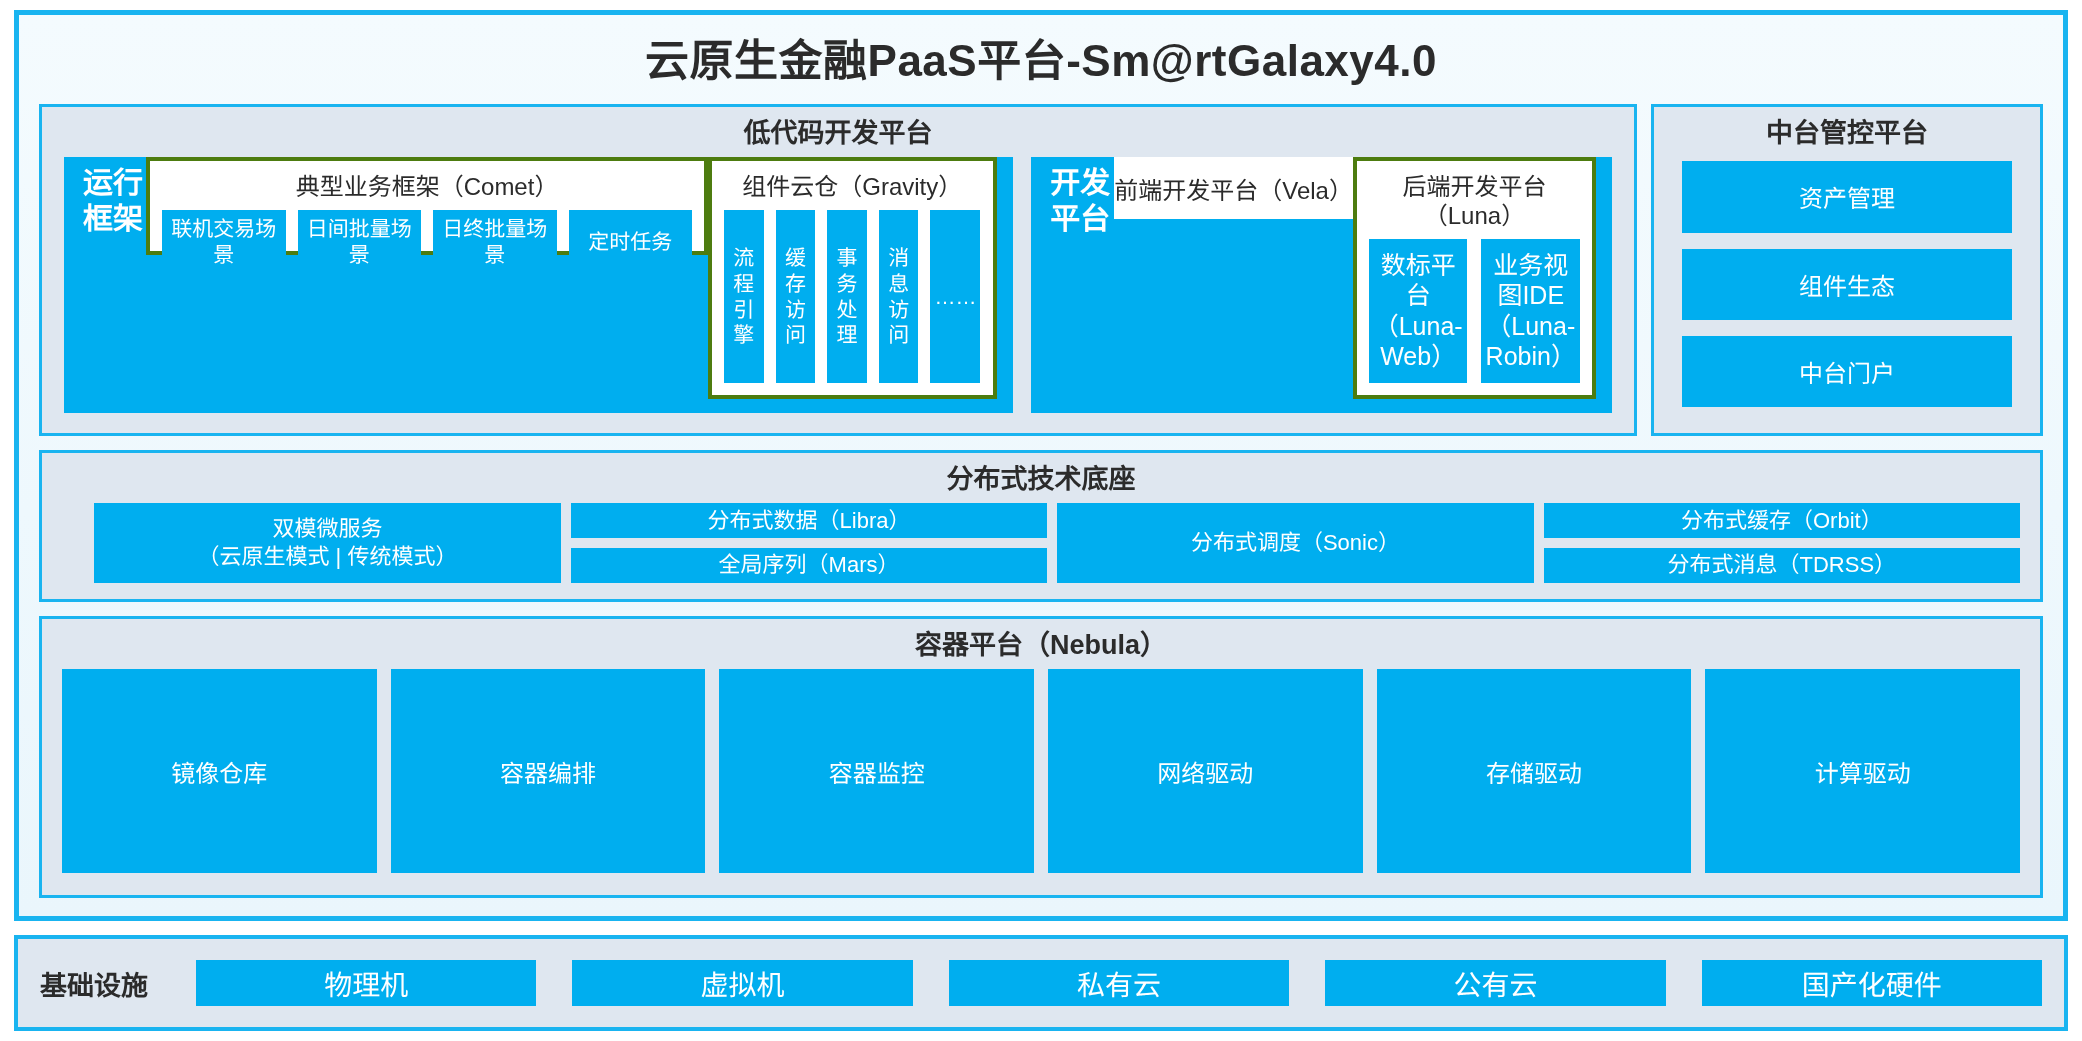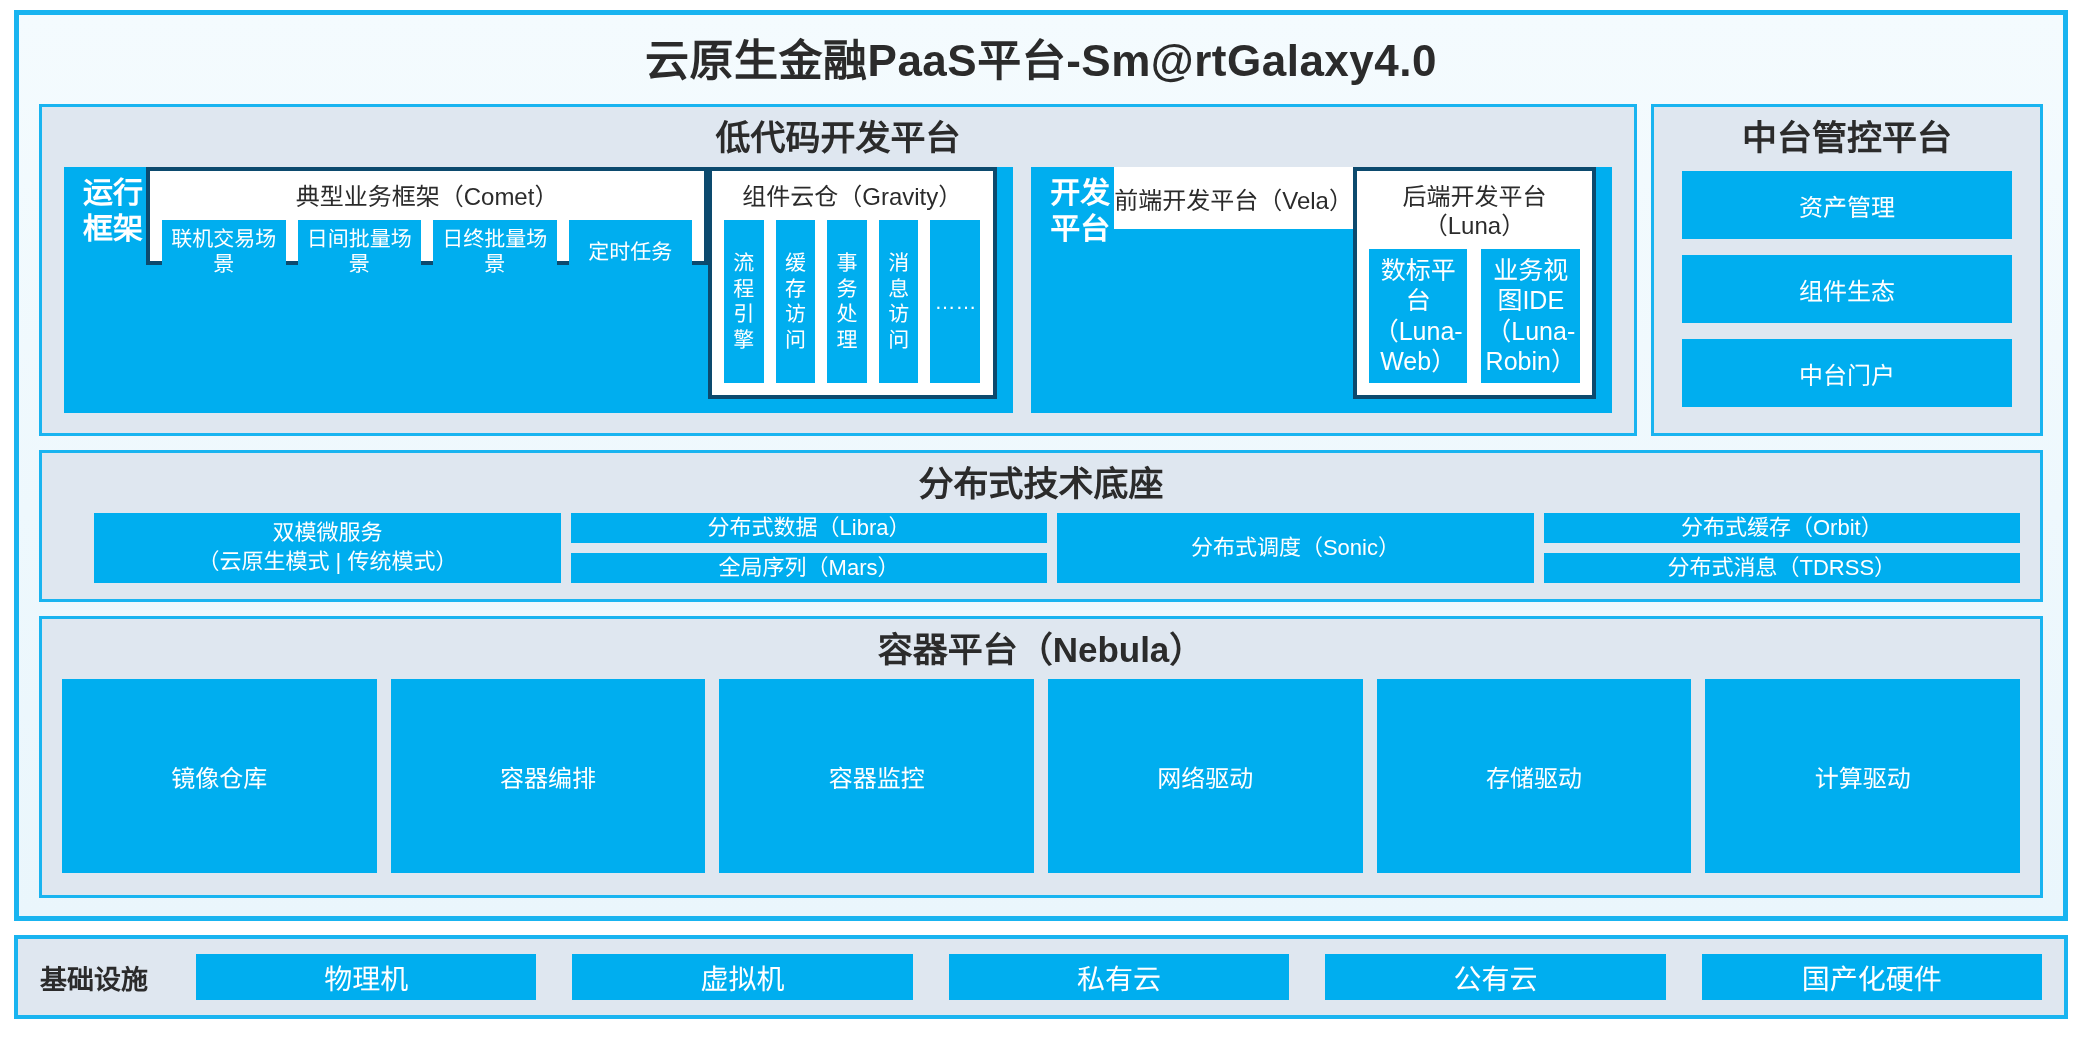--- a/index.html
+++ b/index.html
@@ -42,21 +42,21 @@
 
   
   .panel{
     box-sizing:border-box;
     border:3px solid #19B4F0;
     background:#dfe7f0;
     display:flex;flex-direction:column;
   }
   .panel-title{
     text-align:center;
-    font-size:35px;
+    font-size:27px;
     font-weight:700;
     color:#2b2b2b;
     padding:10px 0 8px 0;
     line-height:1.2;
   }
 
   
   .row-top{
     display:flex;
     gap:14px;
@@ -88,21 +88,21 @@
     padding:8px 0 10px 0;
     line-height:1.2;
   }
   .runtime{flex:1 1 62%;}
   .devplat{flex:1 1 38%;}
 
   
   .whitecard{
     box-sizing:border-box;
     background:#ffffff;
-    border:4px solid #0c4a6e;
+    border:4px solid #4d7c0f;
     display:flex;flex-direction:column;
     padding:6px 12px 12px 12px;
   }
   .whitecard-title{
     text-align:center;
     font-size:24px;
     color:#2b2b2b;
     padding:6px 0 8px 0;
     line-height:1.2;
   }
@@ -194,21 +194,21 @@
     color:#ffffff;
     display:flex;align-items:center;justify-content:center;
     font-size:24px;text-align:center;
   }
 
   
   .infra{
     box-sizing:border-box;
     border:4px solid #19B4F0;
     background:#dfe7f0;
-    height:84px;
+    height:96px;
     margin-top:14px;
     display:flex;align-items:center;
     gap:36px;
     padding:0 22px;
   }
   .infra-label{
     flex:0 0 auto;
     font-size:27px;
     font-weight:700;
     color:#2b2b2b;

